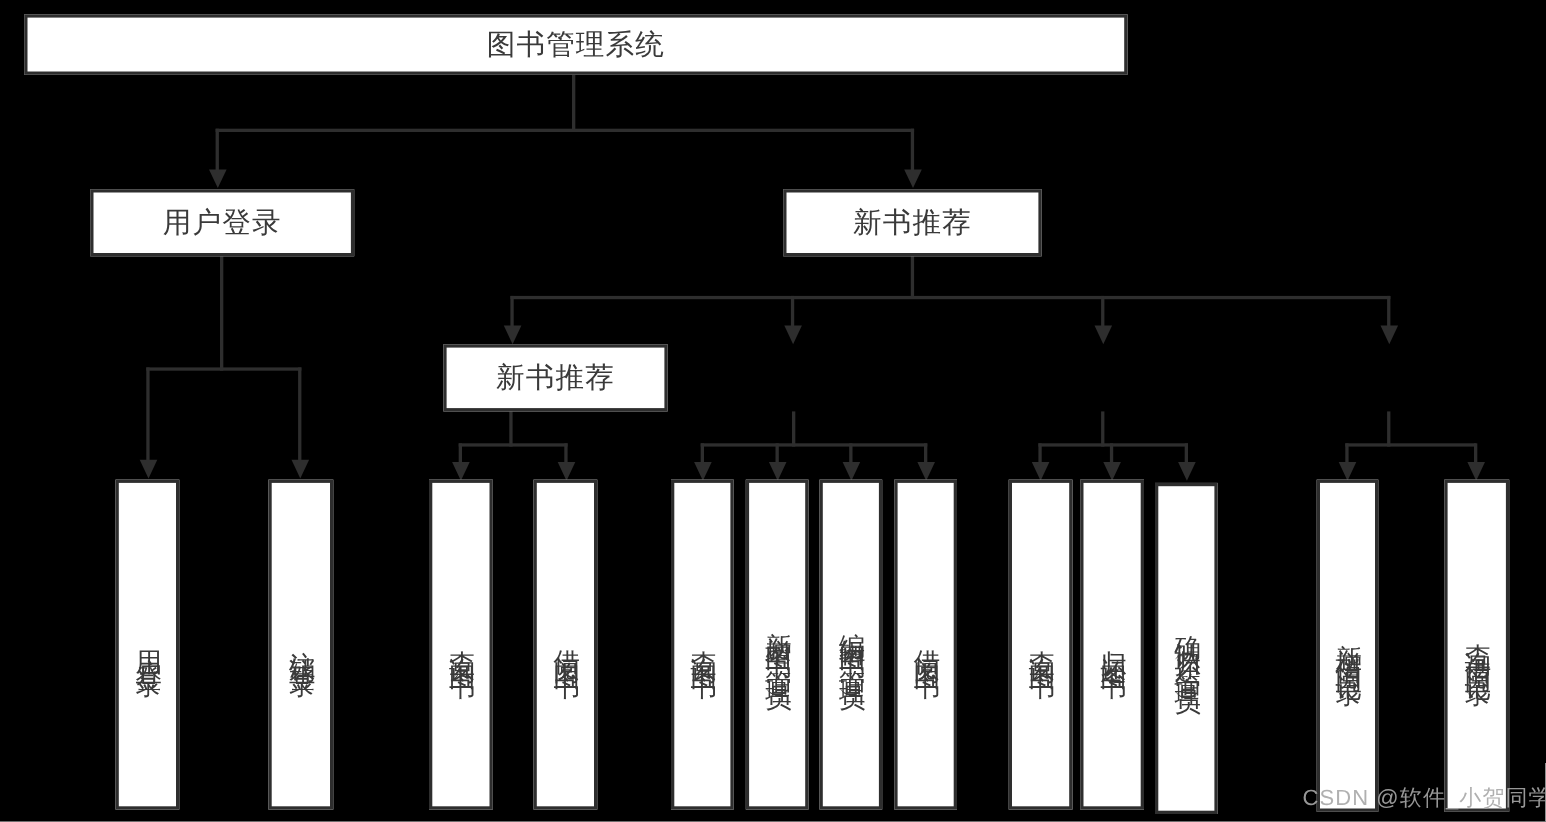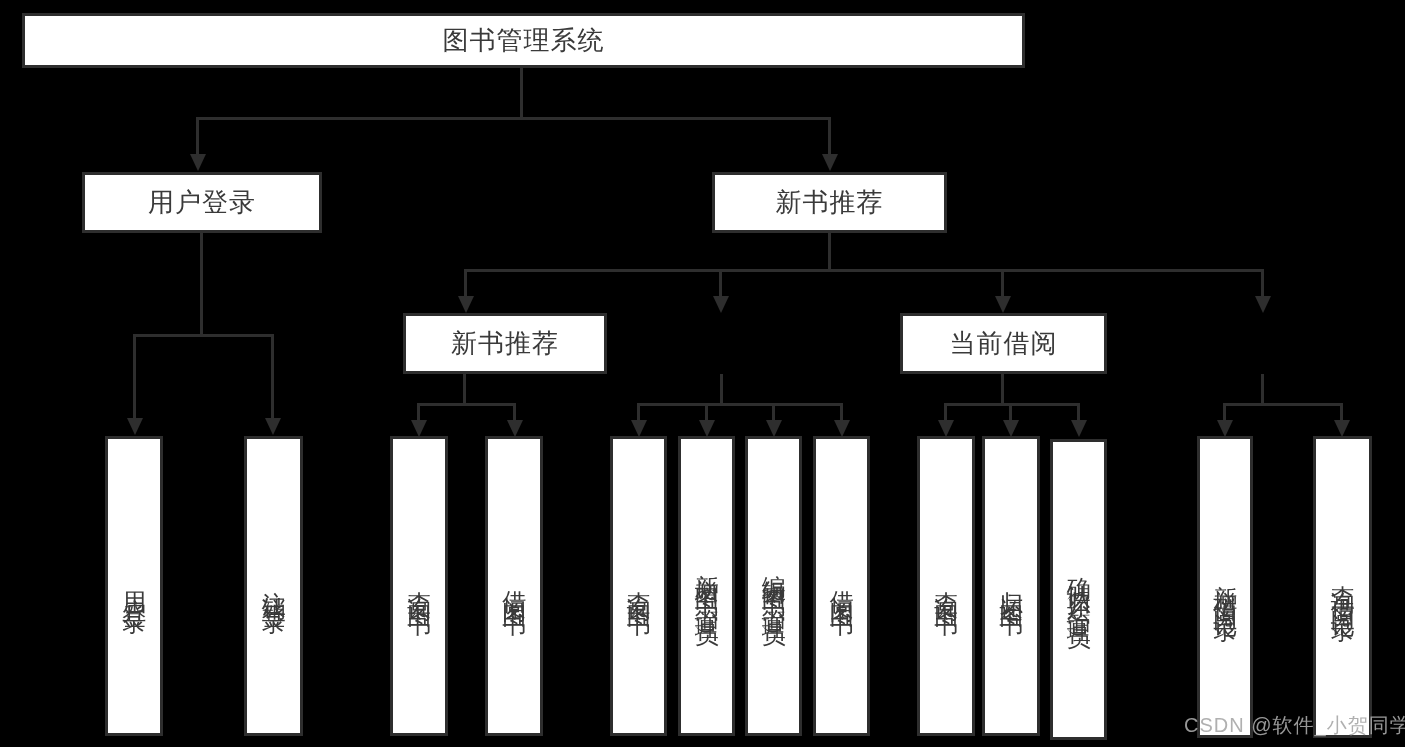--- a/index.html
+++ b/index.html
@@ -107,23 +107,20 @@
   <div class="vline" style="left:719px;top:269px;height:30px;"></div>
   <div class="arrow" style="left:713px;top:296px;"></div>
   <div class="vline" style="left:1001px;top:269px;height:30px;"></div>
   <div class="arrow" style="left:995px;top:296px;"></div>
   <div class="vline" style="left:1261px;top:269px;height:30px;"></div>
   <div class="arrow" style="left:1255px;top:296px;"></div>
 
   <div class="box" style="left:363px;top:313px;width:204px;height:61px;margin-left:40px;">
     <span>新书推荐</span>
   </div>
-  <div class="box" style="left:900px;top:313px;width:207px;height:61px;">
-    <span>当前借阅</span>
-  </div>
 
   <div class="vline" style="left:463px;top:374px;height:32px;"></div>
   <div class="hline" style="left:417px;top:403px;width:99px;"></div>
   <div class="vline" style="left:417px;top:403px;height:20px;"></div>
   <div class="arrow" style="left:411px;top:420px;"></div>
   <div class="vline" style="left:513px;top:403px;height:20px;"></div>
   <div class="arrow" style="left:507px;top:420px;"></div>
 
   <div class="col" style="left:390px;top:436px;width:58px;height:300px;">
     <span class="vtext">查询图书</span>

